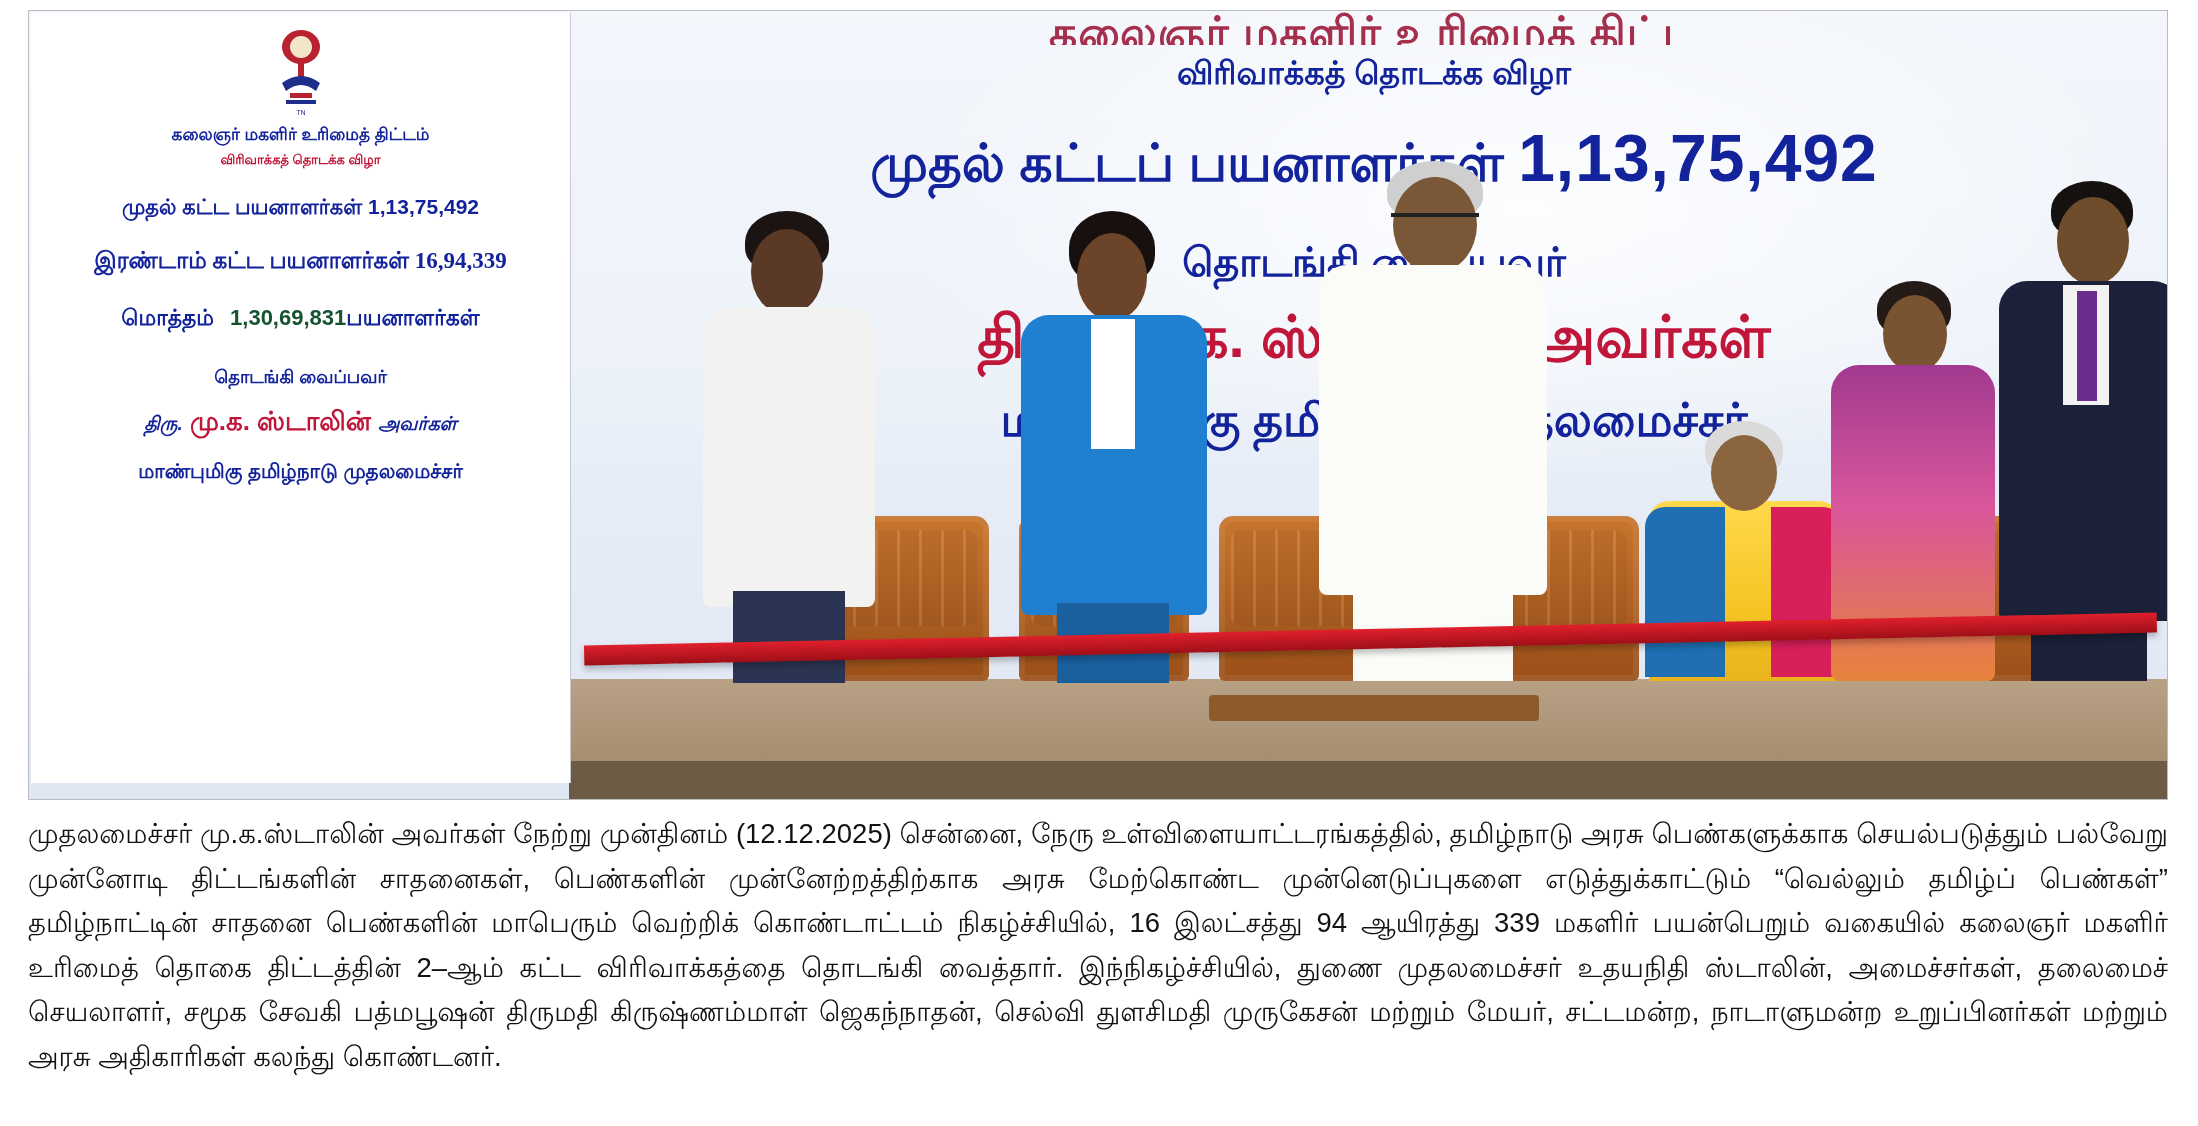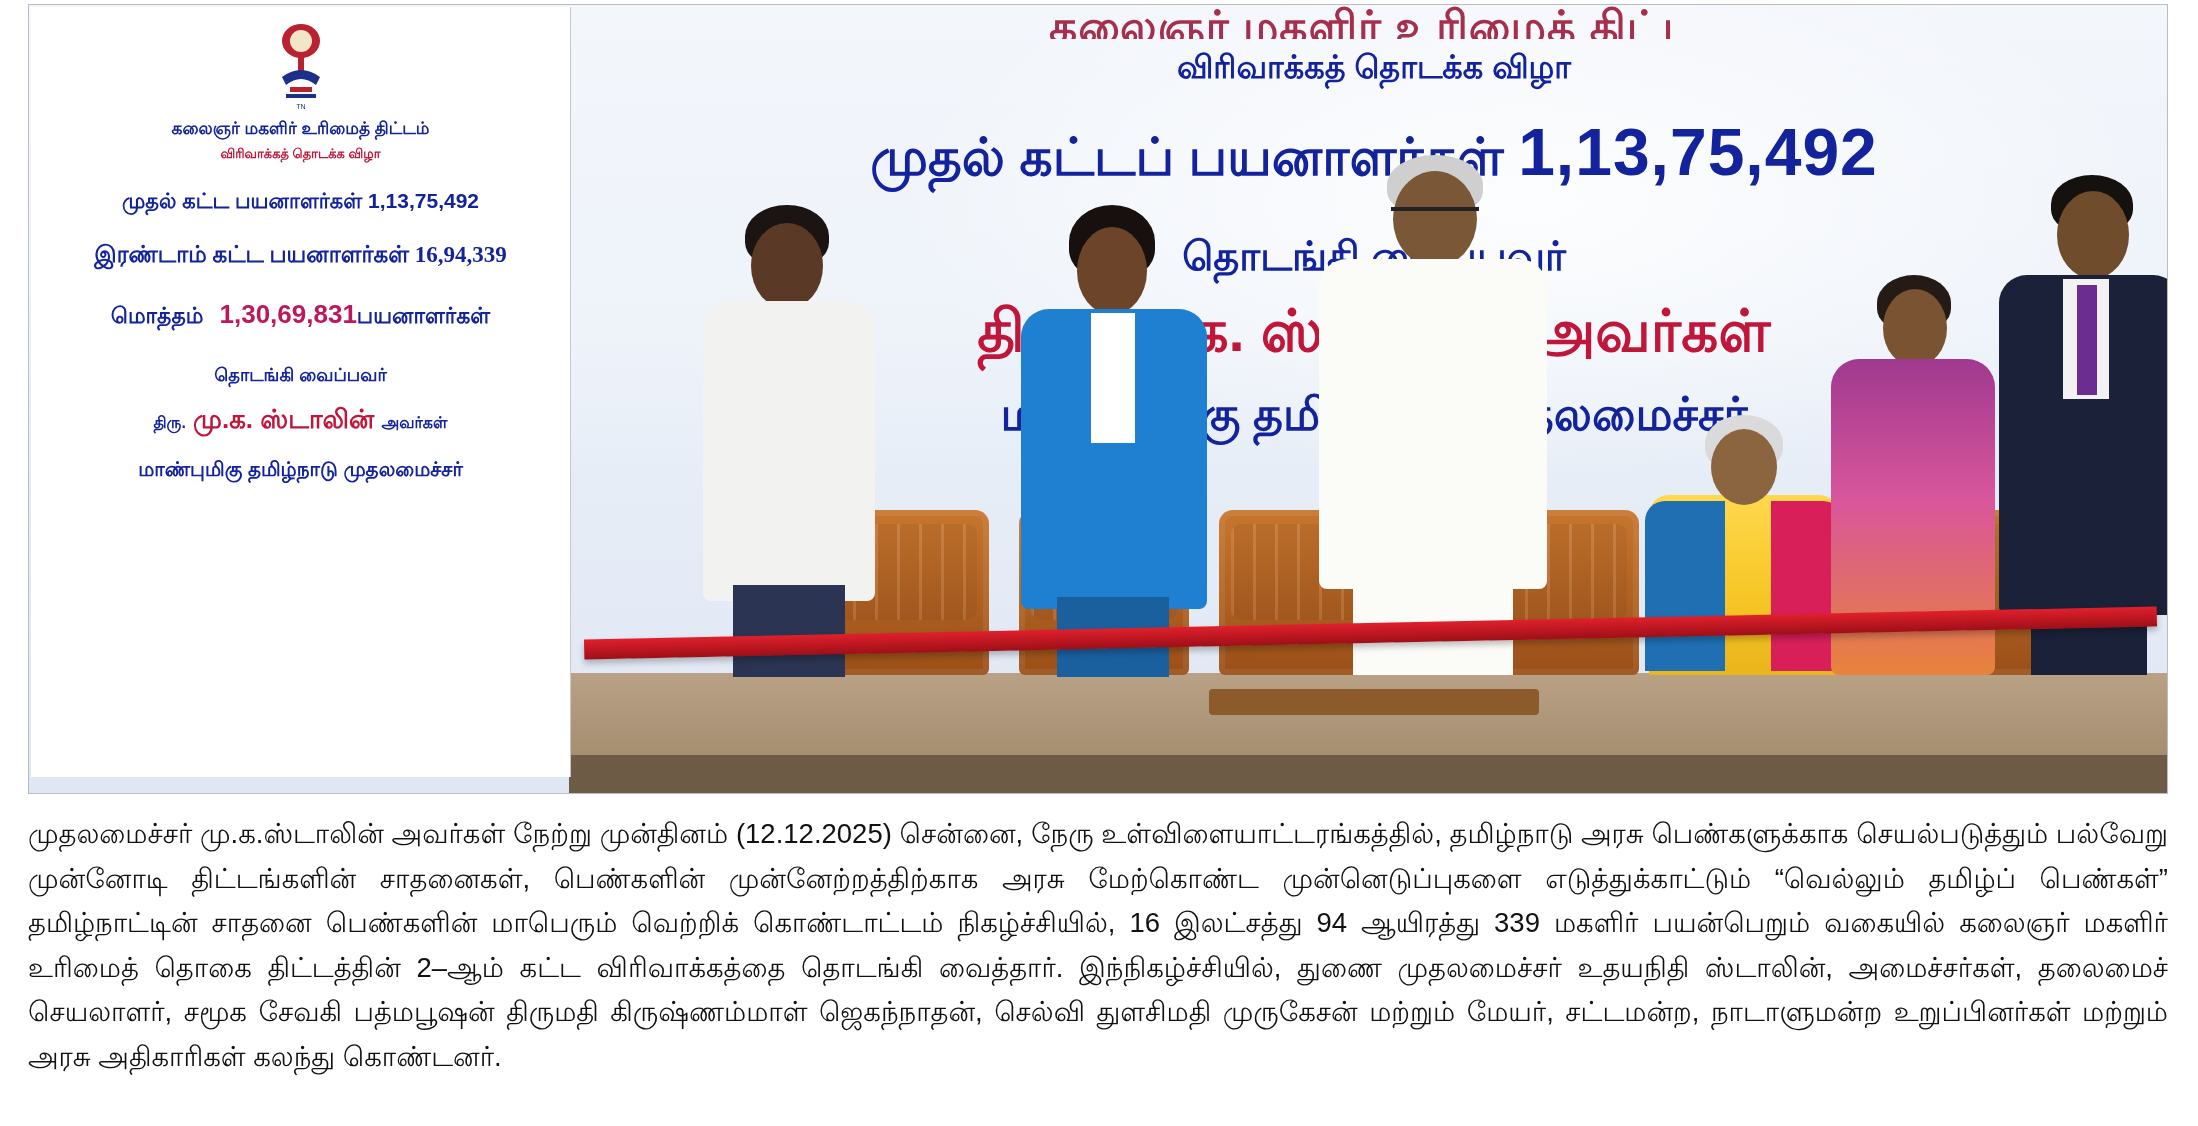--- a/index.html
+++ b/index.html
@@ -18,21 +18,21 @@
     width: 2198px;
     height: 1126px;
     background: #ffffff;
     box-sizing: border-box;
   }
 
   
   .photo {
     position: absolute;
     left: 28px;
-    top: 4px;
+    top: 10px;
     width: 2140px;
     height: 790px;
     border: 1px solid #b9bdc2;
     box-sizing: border-box;
     overflow: hidden;
     background: #2c3b5a;
   }
 
   
   .backdrop {
@@ -150,39 +150,40 @@
     margin-top: 26px;
     font-family: Liberation Serif, serif;
   }
   .inset-total {
     font-size: 22px;
     font-weight: bold;
     color: #13239b;
     margin-top: 28px;
   }
   .inset-total .big {
-    color: #be185d;
-    font-size: 26px;
+    color: #14532d;
+    font-size: 22px;
     margin-left: 16px;
   }
   .inset-label {
     font-size: 18px;
     font-weight: bold;
     color: #13239b;
     margin-top: 34px;
   }
   .inset-name {
     font-size: 26px;
     font-weight: bold;
     color: #c0163a;
     margin-top: 16px;
   }
   .inset-name .small {
-    font-size: 16px;
-    color: #13239b;
+    font-size: 19px;
+    color: #13239b;
+    font-style: italic;
   }
   .inset-role {
     font-size: 20px;
     font-weight: bold;
     color: #13239b;
     margin-top: 20px;
   }
 
   
   .stage-floor {

